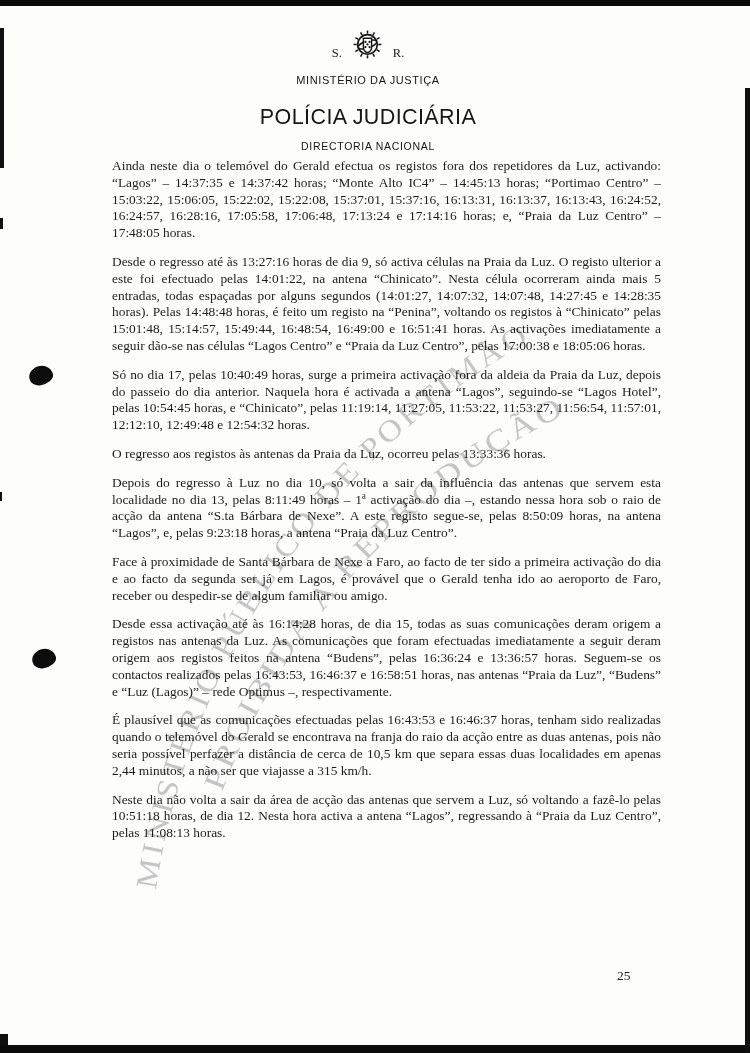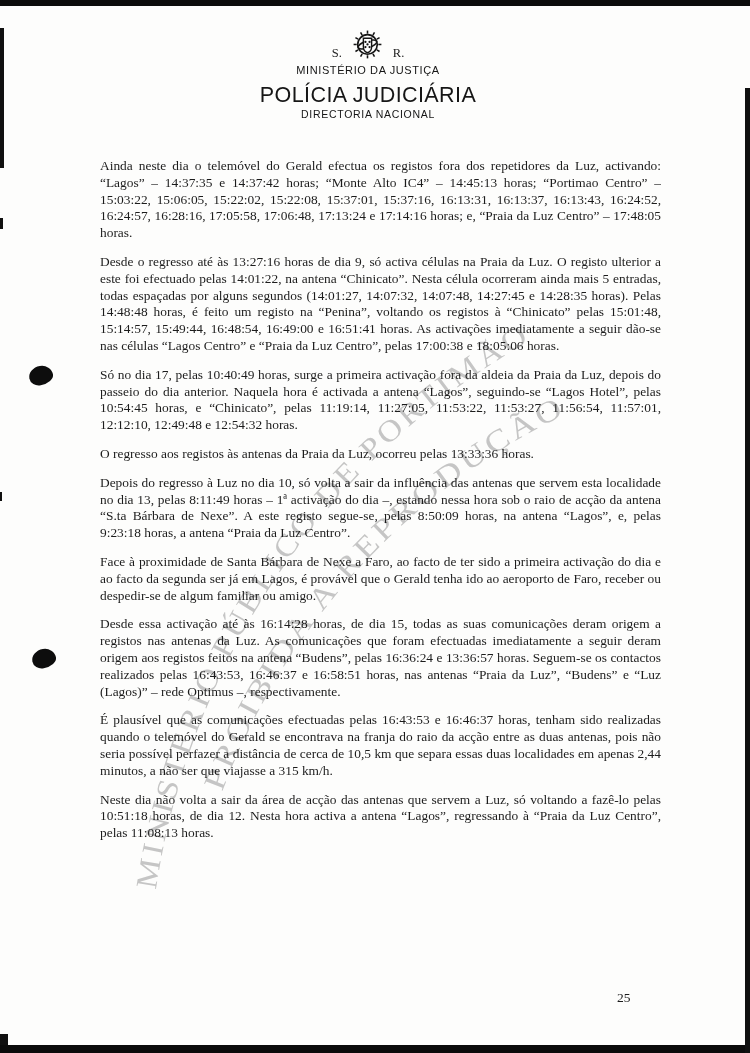--- a/index.html
+++ b/index.html
@@ -19,34 +19,34 @@
   .punch{position:absolute;width:24px;height:19px;background:#0d0d0d;
          border-radius:52% 48% 58% 42% / 55% 55% 45% 45%;transform:rotate(-10deg);}
   .punch.p1{left:29px;top:366px;}
   .punch.p2{left:32px;top:649px;}
 
   
   .header{position:absolute;left:208px;top:30px;width:320px;text-align:center;
           font-family:"Liberation Sans",sans-serif;color:#161616;z-index:2;}
   .emblem-row{display:flex;justify-content:center;align-items:center;gap:8px;height:34px;}
   .sr{font-family:"Liberation Serif",serif;font-size:12.5px;margin-top:12px;color:#222;}
-  .ministry{margin-top:0;font-size:11px;letter-spacing:0.6px;}
-  .org-title{margin-top:7px;font-size:21.5px;letter-spacing:0.4px;}
-  .division{font-size:10.5px;letter-spacing:0.7px;}
+  .ministry{margin-top:10px;font-size:11px;letter-spacing:0.6px;}
+  .org-title{margin-top:19px;font-size:21.5px;letter-spacing:0.4px;}
+  .division{margin-top:10px;font-size:10.5px;letter-spacing:0.7px;}
 
   
   .watermark{position:absolute;top:0;left:0;z-index:1;pointer-events:none;}
   .watermark text{font-family:"Liberation Serif",serif;font-size:30px;letter-spacing:3px;opacity:0.5;}
 
   
   .body-text{position:absolute;left:100px;top:158px;width:561px;z-index:2;}
-  .body-text p{margin:0 0 12px 0;font-size:13.4px;line-height:16.8px;text-align:justify;}
+  .body-text p{margin:0 0 12px 12px;font-size:13.4px;line-height:16.8px;text-align:justify;}
   .body-text .b{font-weight:normal;}
 
-  .page-number{position:absolute;left:617px;top:990px;font-size:13.5px;z-index:2;}
+  .page-number{position:absolute;left:617px;top:968px;font-size:13.5px;z-index:2;}
 </style>
 </head>
 <body>
 
 <div class="page">
 
   <div class="band-top"></div>
   <div class="band-bottom"></div>
   <div class="edge-right"></div>
   <div class="edge-left"></div>

